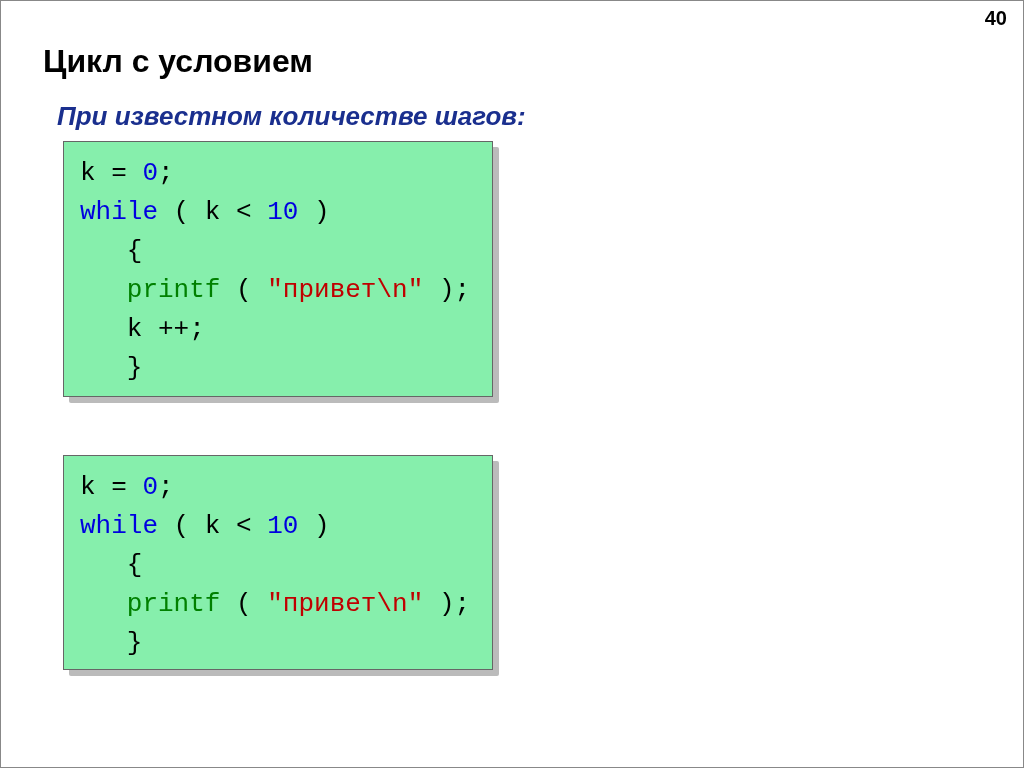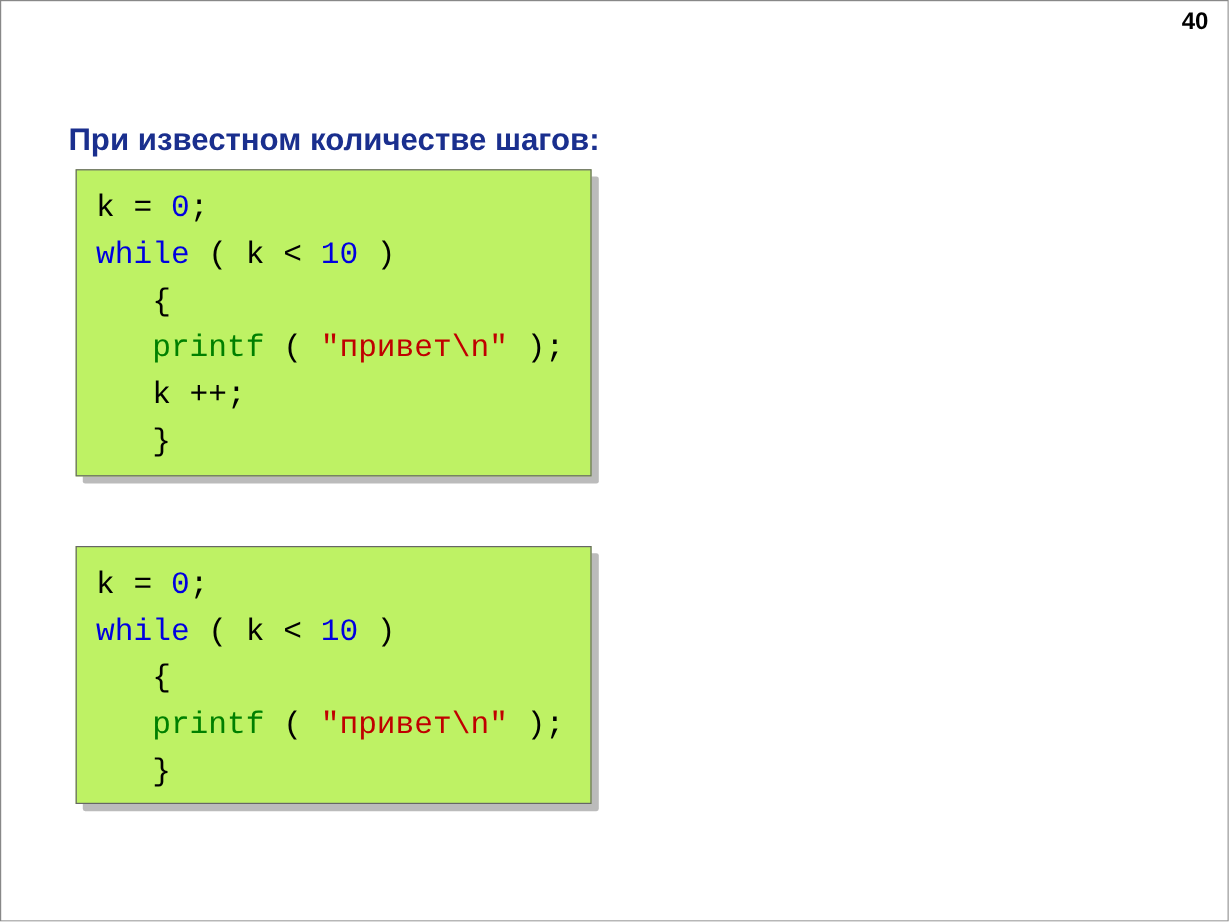--- a/index.html
+++ b/index.html
@@ -32,37 +32,38 @@
     left: 42px;
     top: 42px;
     font-size: 32px;
     font-weight: bold;
     color: #000;
   }
   .subhead {
     font-size: 26px;
     font-weight: bold;
     color: #1a2f8e;
+    font-style: italic;
   }
   #sub1 { position: absolute; left: 56px; top: 100px; }
   #sub2 { position: absolute; left: 56px; top: 414px; }
 
   .codebox-wrap1 { position: absolute; left: 62px; top: 140px; width: 430px; height: 256px; }
   .codebox-wrap2 { position: absolute; left: 62px; top: 454px; width: 430px; height: 215px; }
 
   .shadow {
     position: absolute;
     left: 6px; top: 6px; right: -6px; bottom: -6px;
     background: #bbb;
     border-radius: 2px;
   }
   .codebox {
     position: absolute;
     left: 0; top: 0; right: 0; bottom: 0;
-    background: #bef264;
+    background: #86efac;
     border: 1px solid #666;
     padding: 12px 16px 10px 16px;
     box-sizing: border-box;
     font-family: "Courier New", monospace;
     font-size: 26px;
     line-height: 1.5;
     color: #000;
     white-space: pre;
   }
   .kw   { color: #0000e0; }   
@@ -70,20 +71,21 @@
   .fn   { color: #008000; }   
   .str  { color: #c00000; }   
 </style>
 </head>
 <body>
 
 <div class="slide">
 
   <div class="page-num">40</div>
 
+  <div class="title">Цикл с условием</div>
 
   <div id="sub1" class="subhead">При известном количестве шагов:</div>
 
   <div class="codebox-wrap1">
     <div class="shadow"></div>
     <div class="codebox"><span>k = </span><span class="num">0</span><span>;</span>
 <span class="kw">while</span><span> ( k &lt; </span><span class="num">10</span><span> )</span>
 <span>   {</span>
 <span>   </span><span class="fn">printf</span><span> ( </span><span class="str">"привет\n"</span><span> );</span>
 <span>   k ++;</span>

